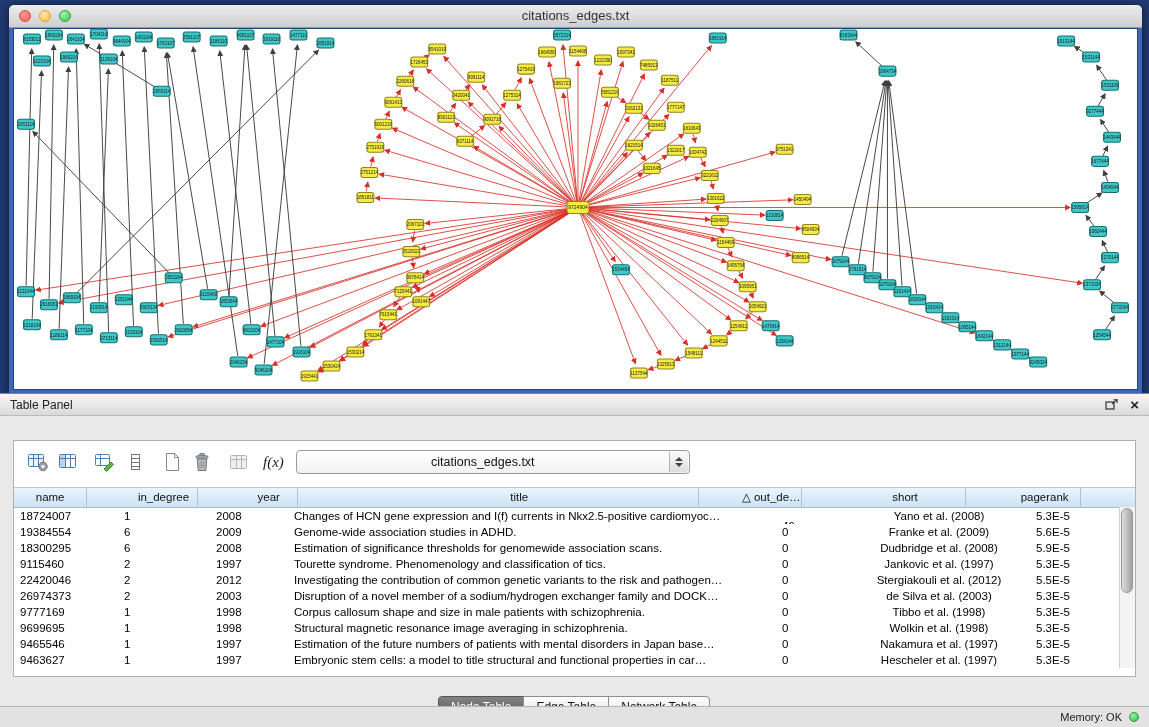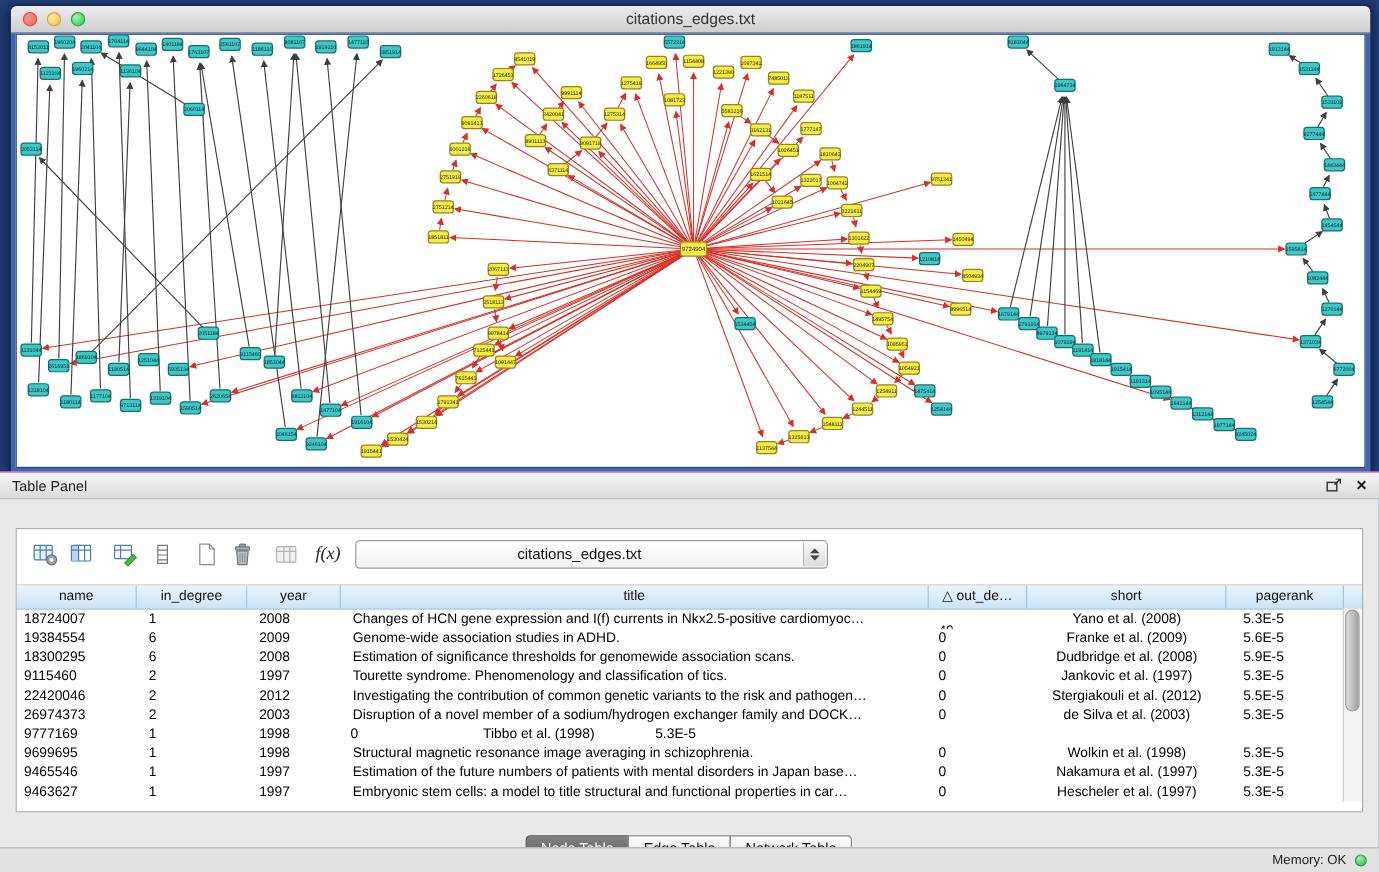--- a/index.html
+++ b/index.html
@@ -30,21 +30,21 @@
   .tbtn.gap{margin-right:10px;}
   .fx{font-family:"Liberation Serif",serif;font-style:italic;font-size:15px;color:#222;margin:0 12px 0 8px;}
   .combo{width:392px;height:22px;border:1px solid #9a9a9a;border-radius:4px;background:linear-gradient(#ffffff,#f2f2f2);display:flex;align-items:center;font-size:12.5px;color:#111;position:relative;}
   .combo>span:first-child{flex:1;text-align:center;}
   .combo-btn{width:18px;height:20px;margin-right:1px;border-left:1px solid #b5b5b5;display:flex;flex-direction:column;align-items:center;justify-content:center;gap:2px;background:linear-gradient(#fafafa,#dcdcdc);border-radius:0 3px 3px 0;}
   .combo-btn i{display:block;width:0;height:0;border-left:4px solid transparent;border-right:4px solid transparent;}
   .combo-btn i.up{border-bottom:4px solid #444;}
   .combo-btn i.dn{border-top:4px solid #444;}
 
   .grid{position:relative;margin-top:4px;border-top:1px solid #c5c5c5;}
-  .ghead{display:flex;height:19px;background:linear-gradient(#eaf4fc,#cbe3f5);border-bottom:1px solid #9fbdd4;}
+  .ghead{display:flex;height:19px;background:linear-gradient(#eaf4fc,#cbe3f5);border-bottom:1px solid #9fbdd4;gap:43px;}
   .hcell{box-sizing:border-box;border-right:1px solid #a9c4d8;font-size:11.5px;line-height:19px;text-align:center;color:#111;white-space:nowrap;overflow:hidden;}
   .hcell.filler{border-right:none;}
   .gbody{height:160px;overflow:hidden;}
   .trow{display:flex;height:16px;}
   .tcell{box-sizing:border-box;font-size:11.5px;line-height:16px;white-space:nowrap;overflow:hidden;color:#000;}
   .tcell.c0{padding-left:6px;}
   .tcell.c1{padding-left:10px;}
   .tcell.c2{padding-left:10px;}
   .tcell.c3{padding-left:10px;}
   .tcell.c4{padding-left:8px;}
@@ -919,20 +919,21 @@
               <div class="tcell c2" style="width: 78px;">2003</div>
               <div class="tcell c3" style="width: 490px;">Disruption of a novel member of a sodium/hydrogen exchanger family and DOCK…</div>
               <div class="tcell c4" style="width: 82px;">0</div>
               <div class="tcell c5" style="width: 166px;">de Silva et al. (2003)</div>
               <div class="tcell c6" style="width: 98px;">5.3E-5</div>
             </div>
             <div class="trow">
               <div class="tcell c0" style="width: 100px;">9777169</div>
               <div class="tcell c1" style="width: 92px;">1</div>
               <div class="tcell c2" style="width: 78px;">1998</div>
+              <div class="tcell c3" style="width: 490px;">Corpus callosum shape and size in male patients with schizophrenia.</div>
               <div class="tcell c4" style="width: 82px;">0</div>
               <div class="tcell c5" style="width: 166px;">Tibbo et al. (1998)</div>
               <div class="tcell c6" style="width: 98px;">5.3E-5</div>
             </div>
             <div class="trow">
               <div class="tcell c0" style="width: 100px;">9699695</div>
               <div class="tcell c1" style="width: 92px;">1</div>
               <div class="tcell c2" style="width: 78px;">1998</div>
               <div class="tcell c3" style="width: 490px;">Structural magnetic resonance image averaging in schizophrenia.</div>
               <div class="tcell c4" style="width: 82px;">0</div>

